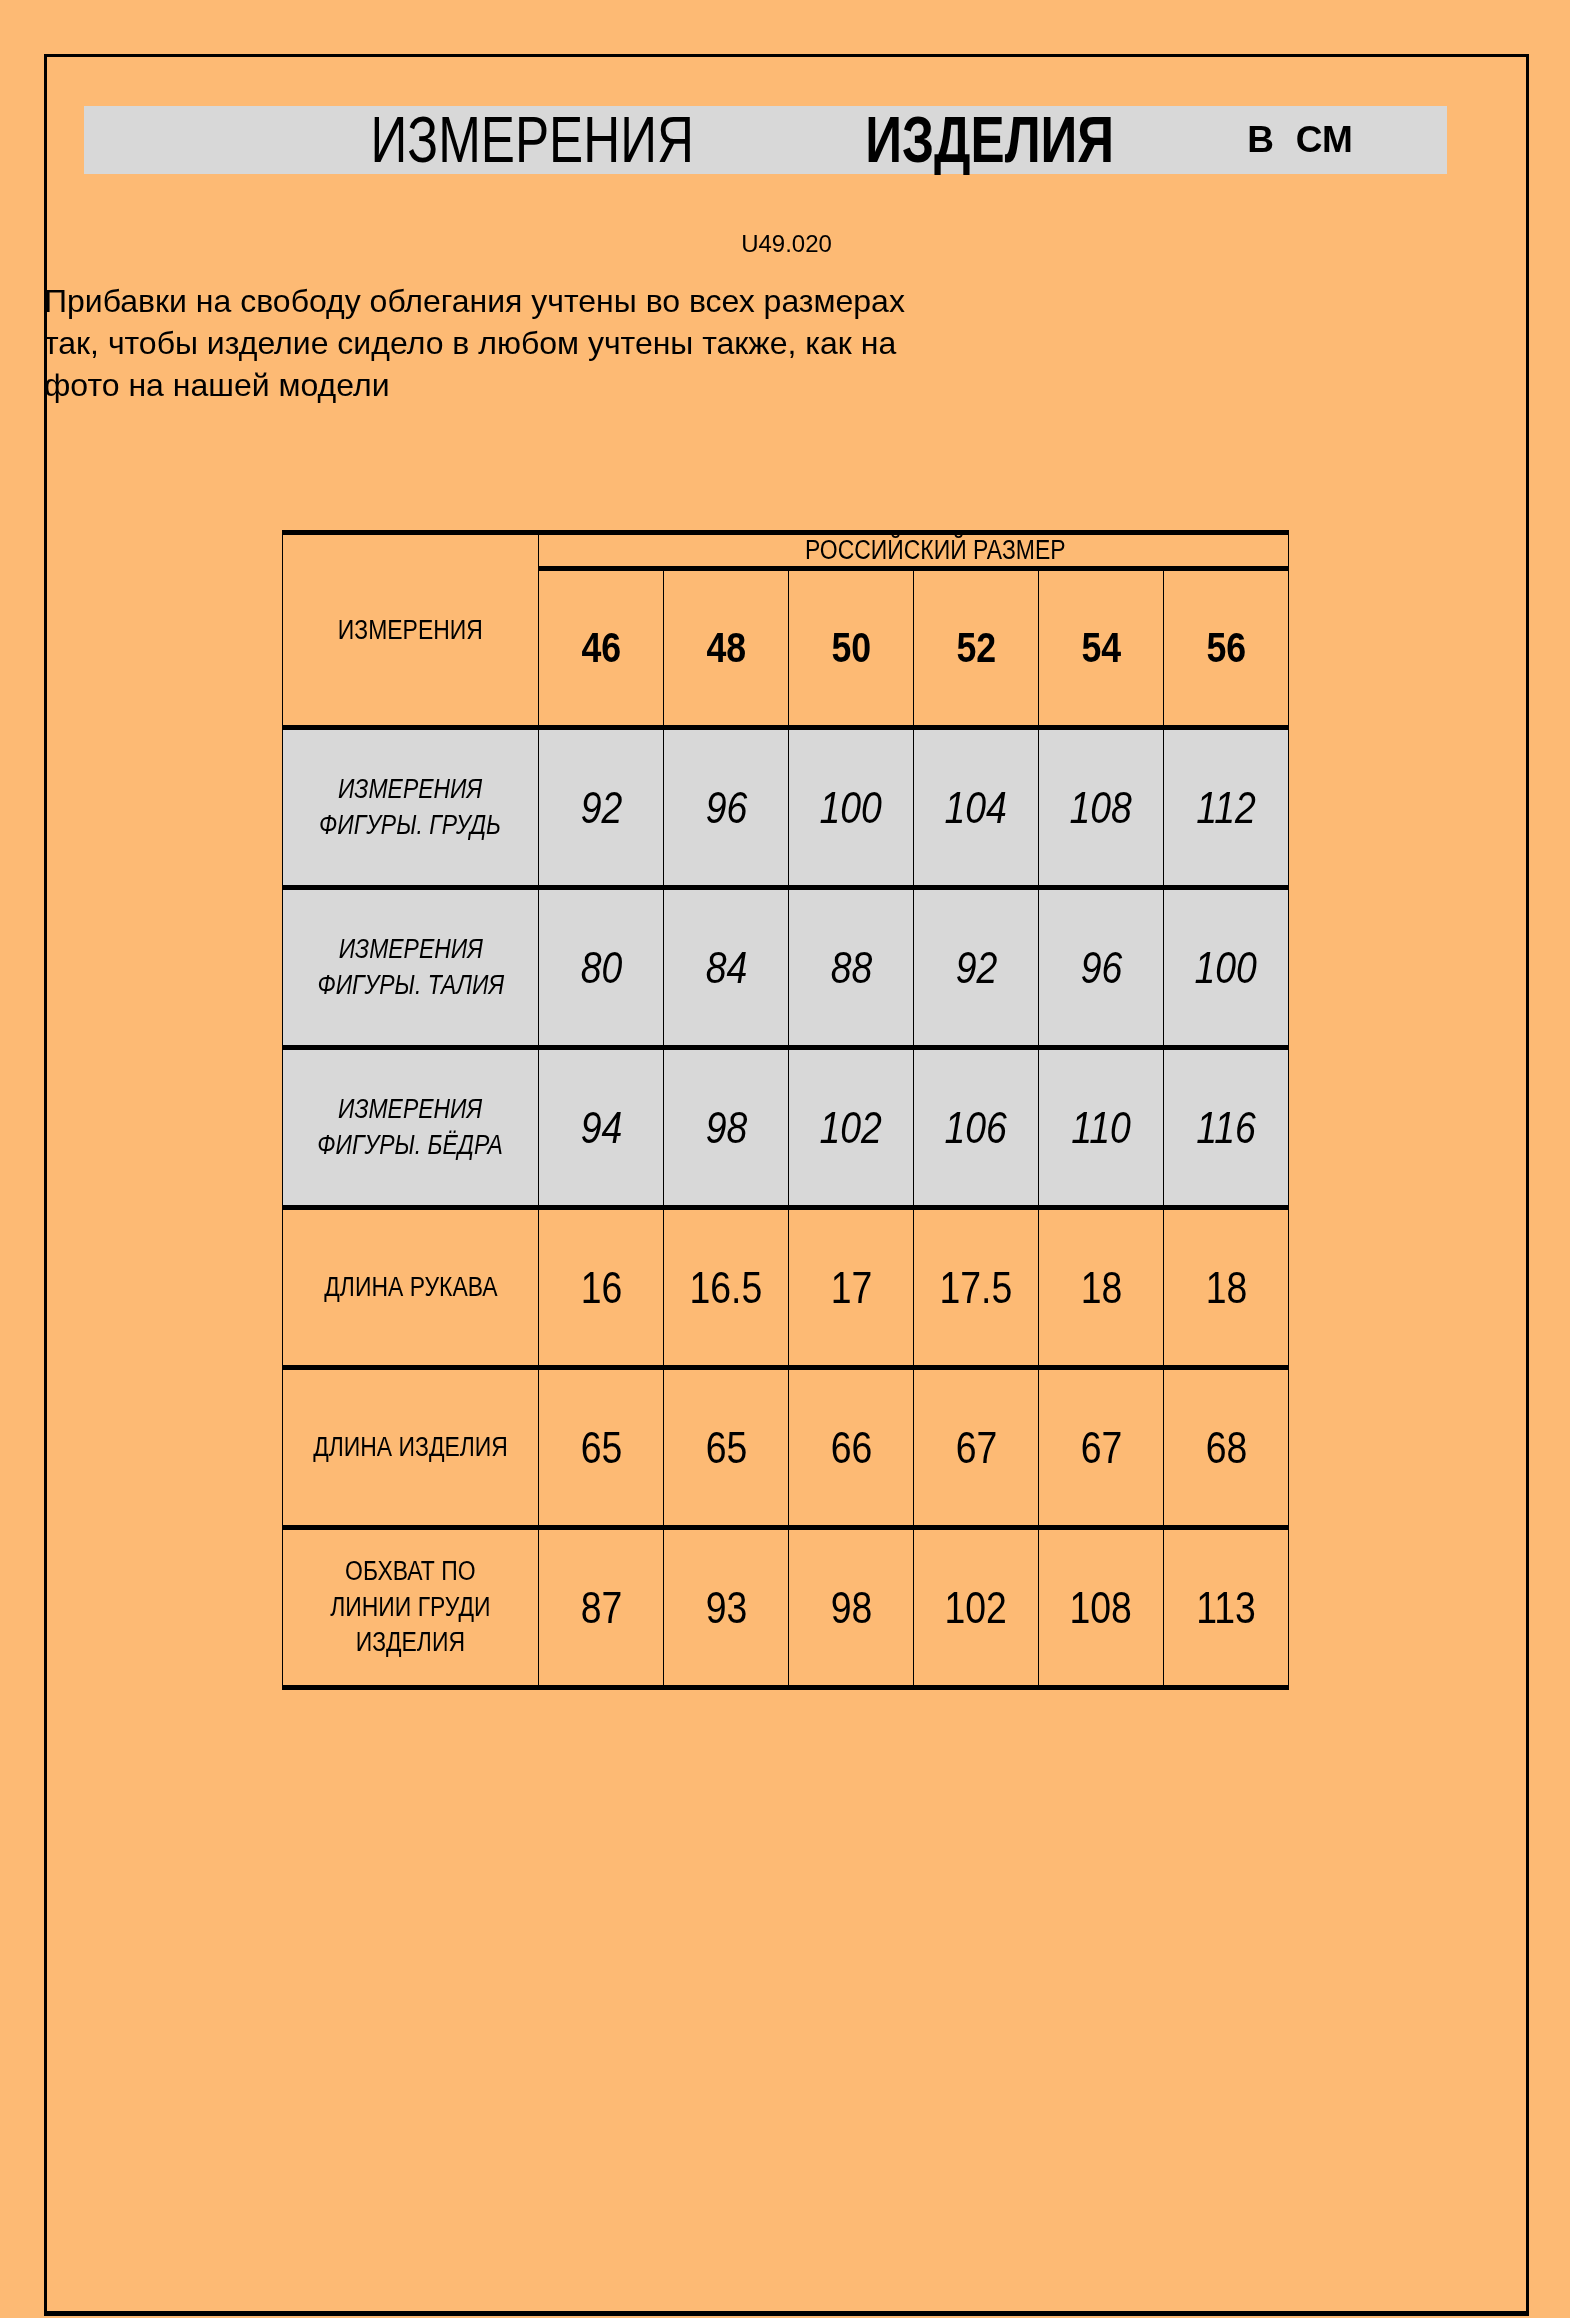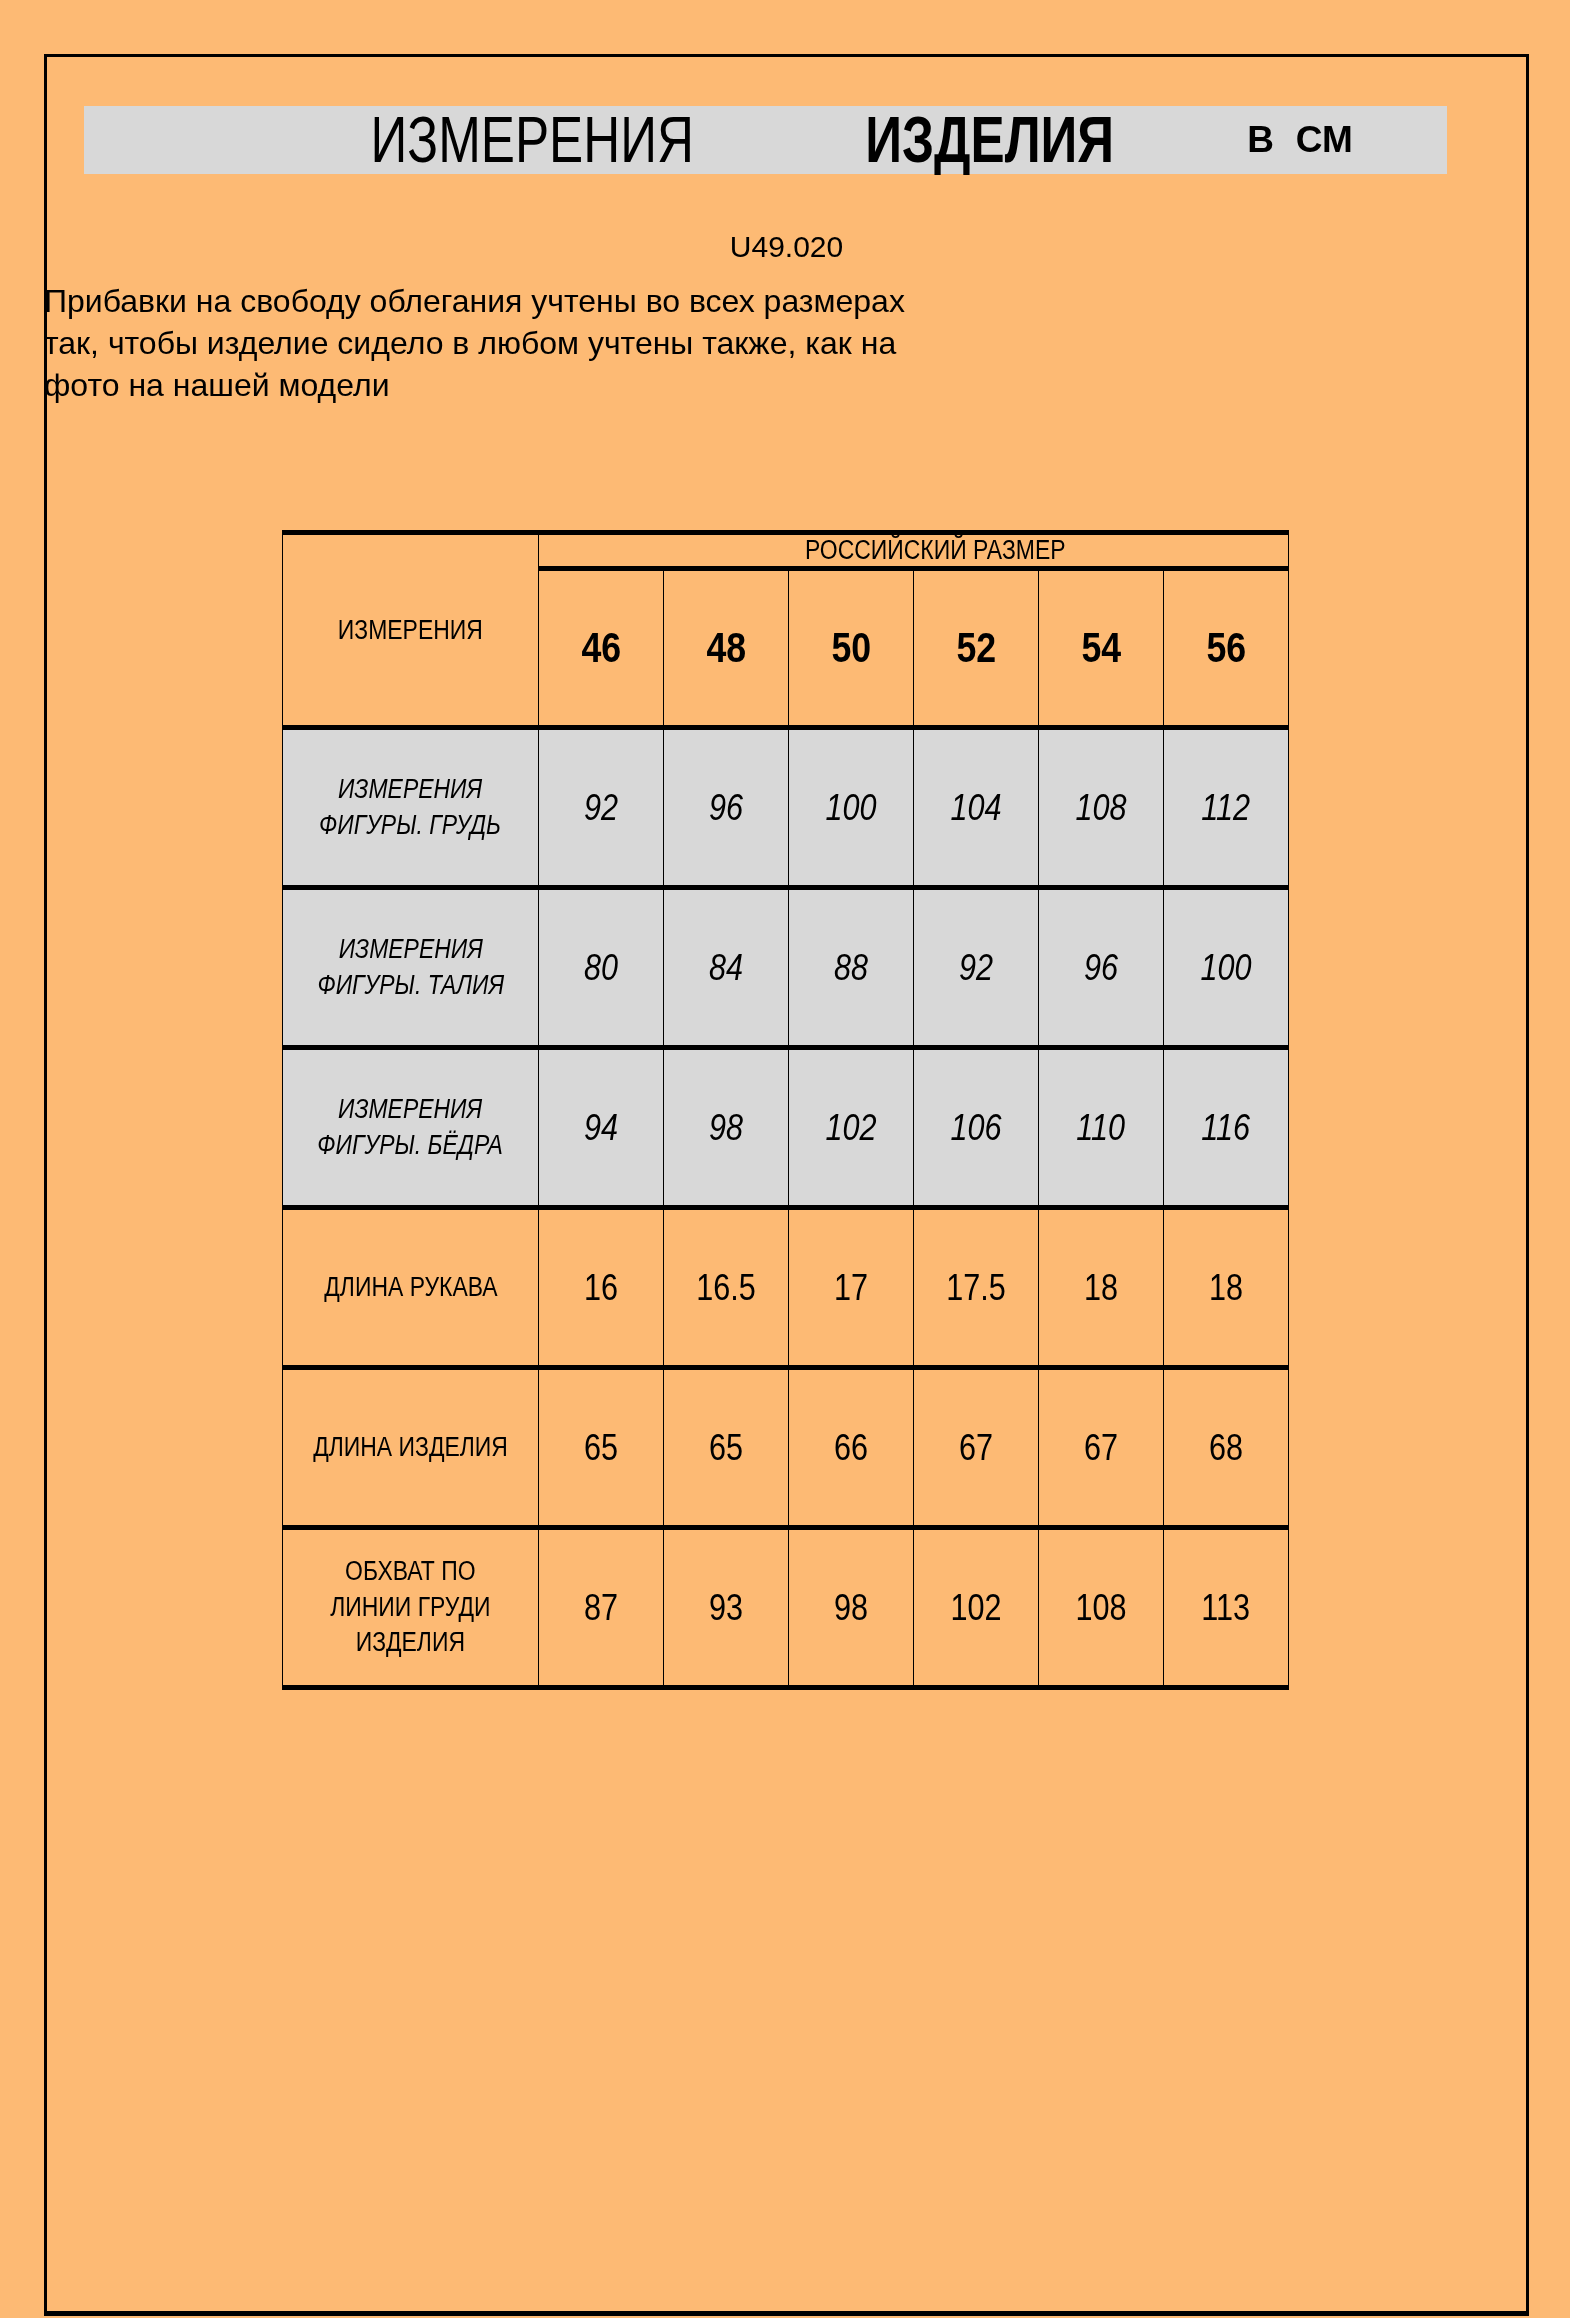--- a/index.html
+++ b/index.html
@@ -10,38 +10,38 @@
   
   .band{position:absolute;left:84px;top:106px;width:1363px;height:68px;background:#d8d8d8;}
   .band .t{position:absolute;top:0;height:68px;line-height:68px;text-align:center;white-space:nowrap;}
   .t1{left:192px;width:512px;font-size:64px;font-weight:400;}
   .t2{left:650px;width:512px;font-size:64px;font-weight:700;}
   .t3{left:1088px;width:256px;font-size:37px;font-weight:700;word-spacing:11.5px;}
   .cond{display:inline-block;transform:scaleX(0.85);transform-origin:center;white-space:pre-line;}
   .cond80{display:inline-block;transform:scaleX(0.80);transform-origin:center;white-space:nowrap;}
   
   .article{position:absolute;left:44px;top:230px;width:1485px;text-align:center;
-           font-size:30px;font-weight:400;}
+           font-size:24px;font-weight:400;}
   .note{position:absolute;left:44px;top:280px;width:1551px;
         font-size:32px;line-height:42px;}
   
   .tblwrap{position:absolute;left:282px;top:530px;}
   table{border-collapse:collapse;table-layout:fixed;}
   td{border:1.9px solid #000;border-top-width:5.8px;border-bottom-width:5.8px;
      text-align:center;vertical-align:middle;padding:0;overflow:hidden;}
   col.c-label{width:256px;}
   col.c-size{width:125px;}
   tr.r-group{height:36px;}
   tr.r-sizes{height:159px;}
   tr.r-data{height:160px;}
   td.corner{font-size:27px;}
   td.group{font-size:27px;padding-left:44px;}
   td.size{font-size:42px;font-weight:700;}
   td.lab{font-size:27px;line-height:1.32;}
-  td.val{font-size:36px;}
+  td.val{font-size:44px;}
   tr.shaded td{background:#d8d8d8;font-style:italic;}
 </style>
 </head>
 <body>
 
 <div class="page">
 
   <div class="frame"></div>
 
   <div class="band">

